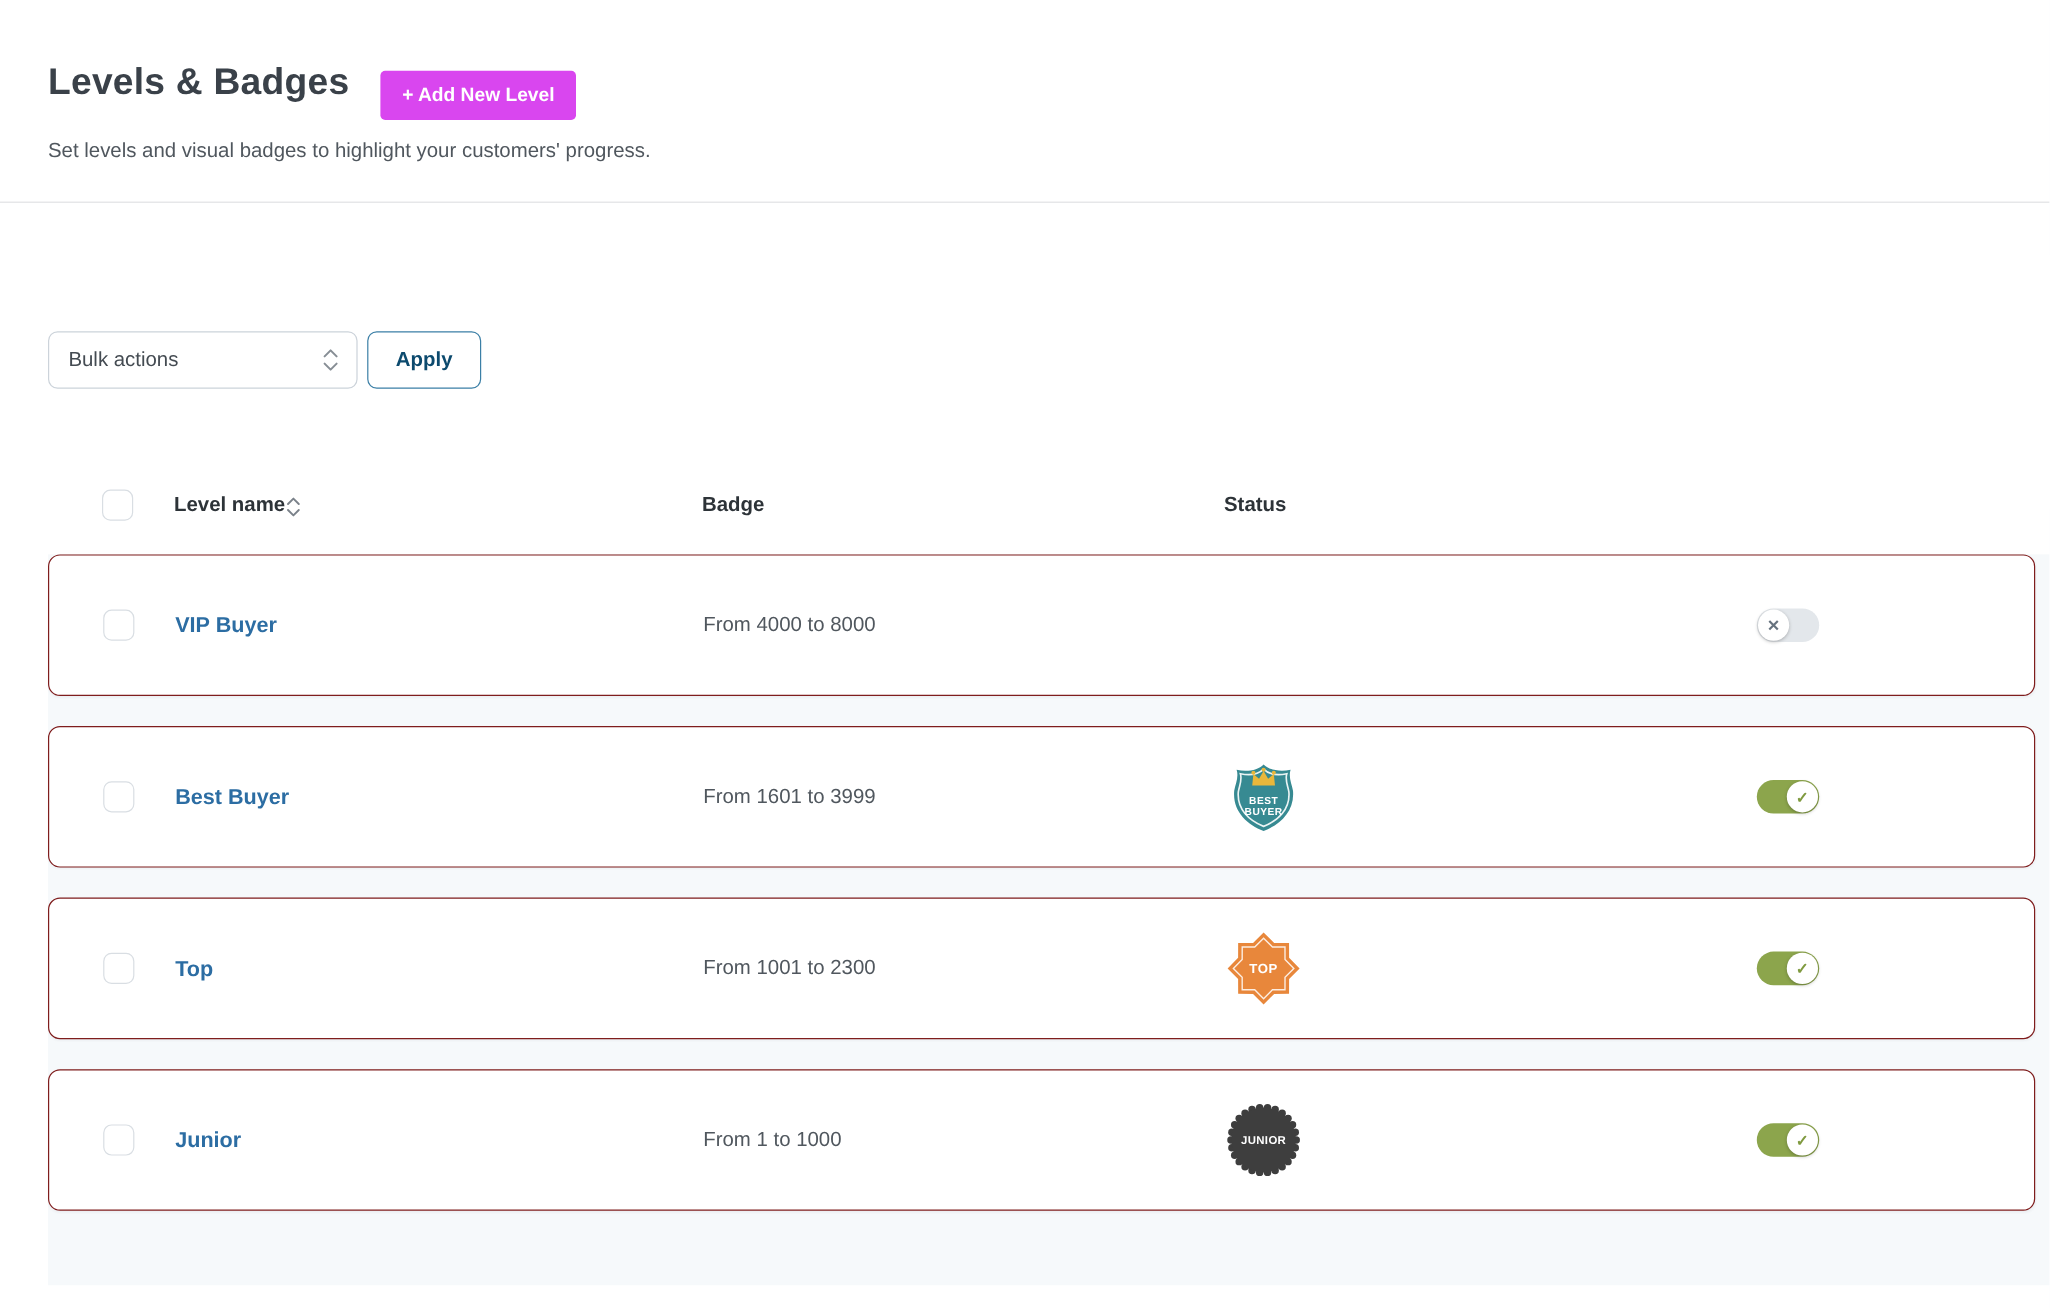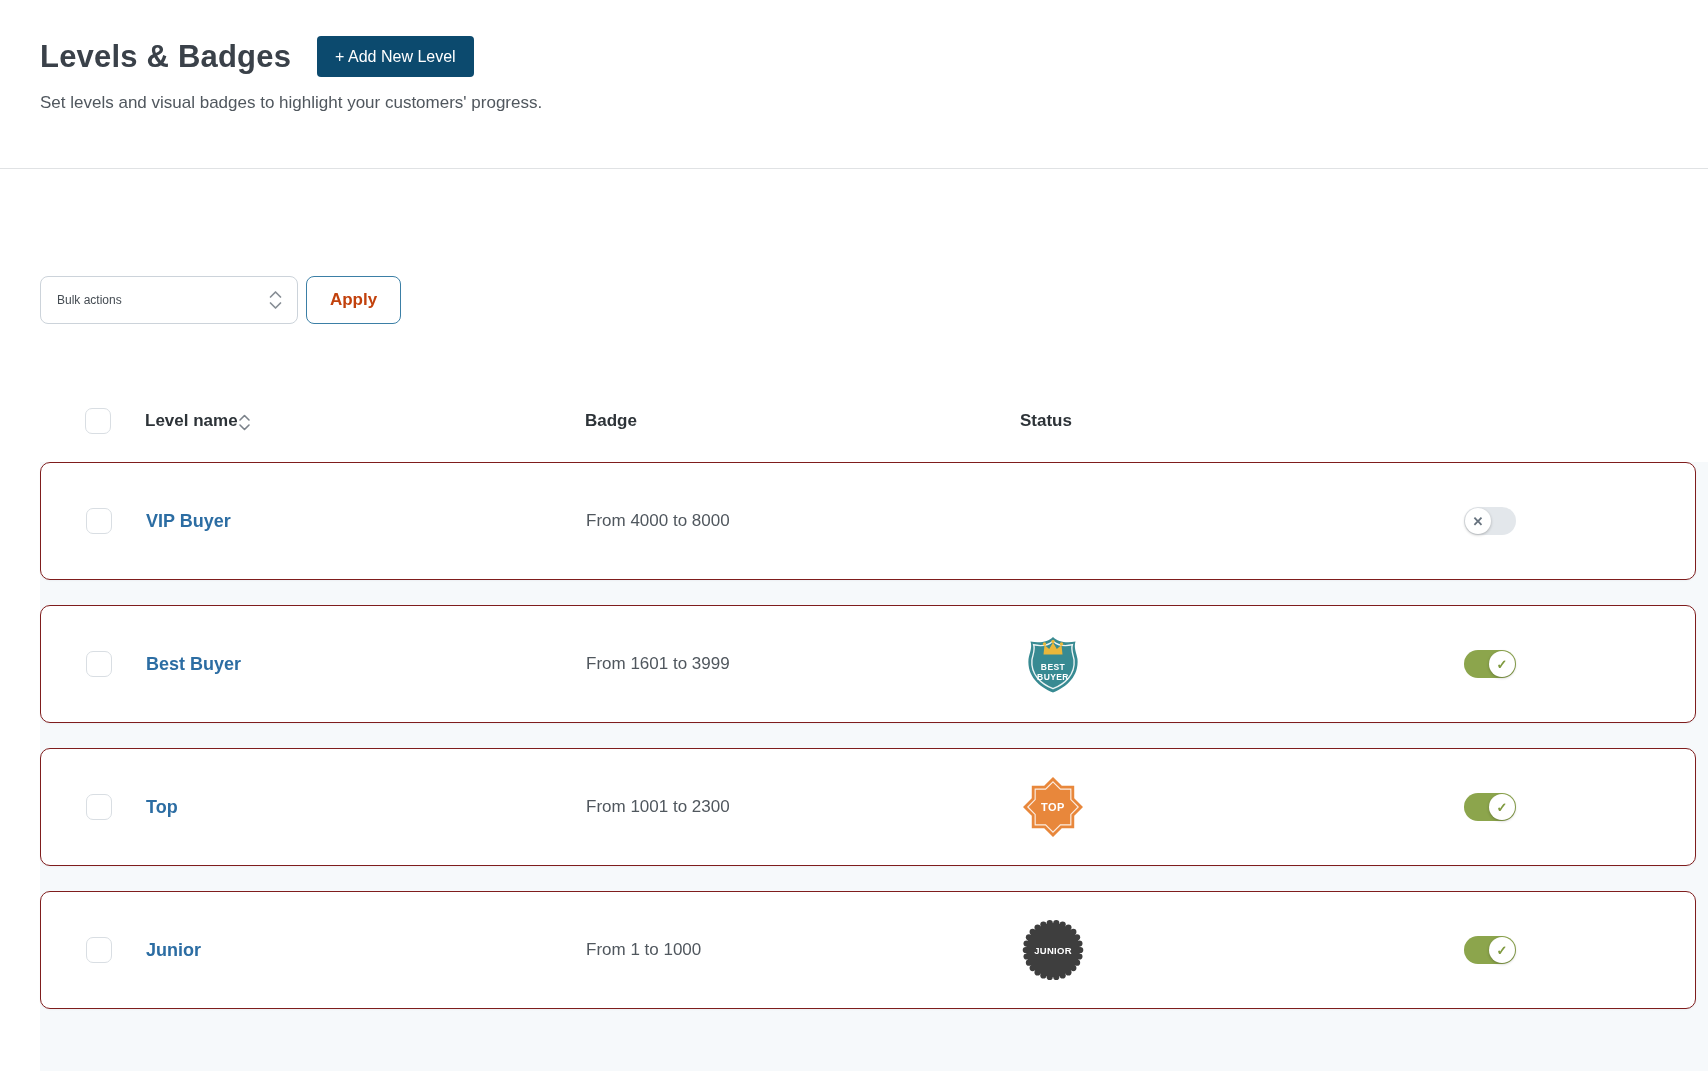--- a/index.html
+++ b/index.html
@@ -3,32 +3,32 @@
 <meta charset="utf-8">
 <style>
   * { margin:0; padding:0; box-sizing:border-box; }
   html,body { width:1708px; height:1090px; overflow:hidden; background:#fff;
     font-family:"Liberation Sans", sans-serif; color:#3c434a; }
 
   
   .page-header { padding:36px 40px 0 40px; height:169px; border-bottom:1px solid #e0e2e4; background:#fff; }
   .title-row { display:flex; align-items:center; gap:26px; }
   .page-title { font-size:31px; font-weight:600; color:#3a4149; letter-spacing:.2px; }
-  .add-btn { background:#0c4a6e; color:#fff; border:none; border-radius:4px;
-    font-size:16px; font-weight:400; padding:10px 18px; height:41px; cursor:pointer;
-    font-family:"Liberation Sans", sans-serif; }
+  .add-btn { background:#d946ef; color:#fff; border:none; border-radius:4px;
+    font-size:16px; font-weight:700; padding:10px 18px; height:41px; cursor:pointer;
+    font-family:"Liberation Sans", sans-serif;margin-top:23px; }
   .subtitle { margin-top:16px; font-size:17px; color:#50575e; }
 
   
   .toolbar { margin:107px 0 0 40px; display:flex; gap:8px; }
   .select { width:258px; height:48px; border:1px solid #ccd3da; border-radius:8px; background:#fff;
     display:flex; align-items:center; justify-content:space-between; padding:0 14px 0 16px; cursor:pointer; }
-  .select-label { font-size:12px; color:#444b52; }
+  .select-label { font-size:17px; color:#444b52; }
   .apply-btn { height:48px; width:95px; background:#fff; border:1px solid #3b7fa6; border-radius:8px;
-    color:#c2410c; font-size:17px; font-weight:700; cursor:pointer; font-family:"Liberation Sans", sans-serif;text-align:center; }
+    color:#0c4a6e; font-size:17px; font-weight:700; cursor:pointer; font-family:"Liberation Sans", sans-serif;text-align:center; }
 
   
   .grid { display:grid; grid-template-columns:105px 440px 435px 443px 1fr; align-items:center; }
   .cb-cell { padding-left:45px; }
   .checkbox { width:26px; height:26px; border:1px solid #d9dee3; border-radius:7px; background:#fff; cursor:pointer; }
 
   .thead { margin:78px 0 0 40px; width:1660px; height:38px; }
   .th { font-size:17px; font-weight:700; color:#2d3338; display:flex; align-items:center; gap:0; }
   .sort-ctl { display:inline-flex; cursor:pointer; margin-top:2px; }
 

